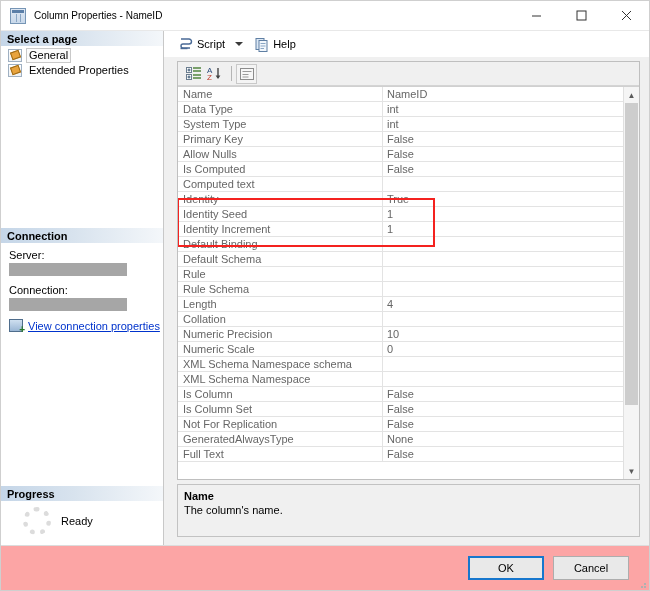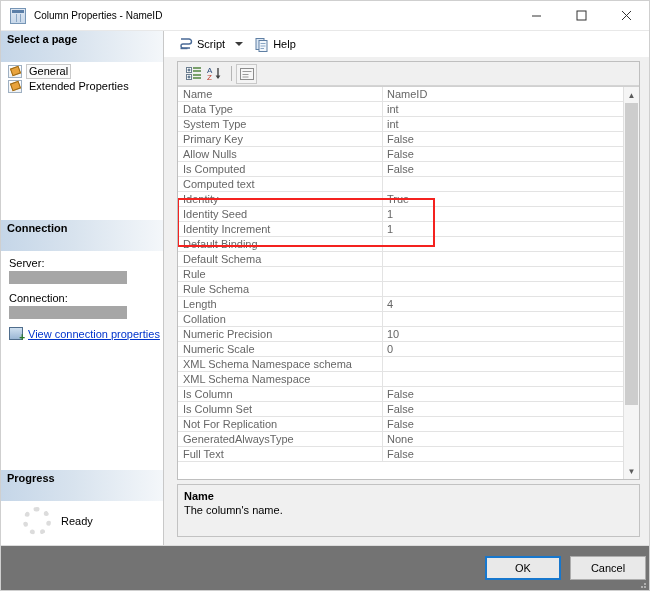--- a/index.html
+++ b/index.html
@@ -83,21 +83,21 @@
   .leftpane {
     width: 163px;
     flex: 0 0 163px;
     background: #ffffff;
     border-right: 1px solid #c8c8c8;
     display: flex;
     flex-direction: column;
     position: relative;
   }
   .section-head {
-    height: 31px;
+    height: 15px;
     background: linear-gradient(to right, #c5d6e8 0%, #d8e3ee 45%, #f4f7fa 100%);
     font-weight: bold;
     font-size: 11px;
     color: #000;
     padding: 1px 0 0 6px;
     line-height: 14px;
   }
   .page-list { padding: 2px 0 0 6px; }
   .page-item {
     display: flex;
@@ -362,26 +362,26 @@
   }
   .desc-text {
     font-size: 11px;
     color: #000;
     line-height: 14px;
   }
 
   
   .footer {
     flex: 0 0 45px;
-    background: #737373;
+    background: #fca5a5;
     border-top: 1px solid #dcdcdc;
     display: flex;
     align-items: center;
     justify-content: flex-end;
-    padding-right: 3px;
+    padding-right: 20px;
     position: relative;
   }
   .btn {
     width: 76px; height: 24px;
     font-size: 11px;
     font-family: "Liberation Sans", sans-serif;
     color: #000;
     background: #e9e9e9;
     border: 1px solid #adadad;
     margin-left: 9px;

